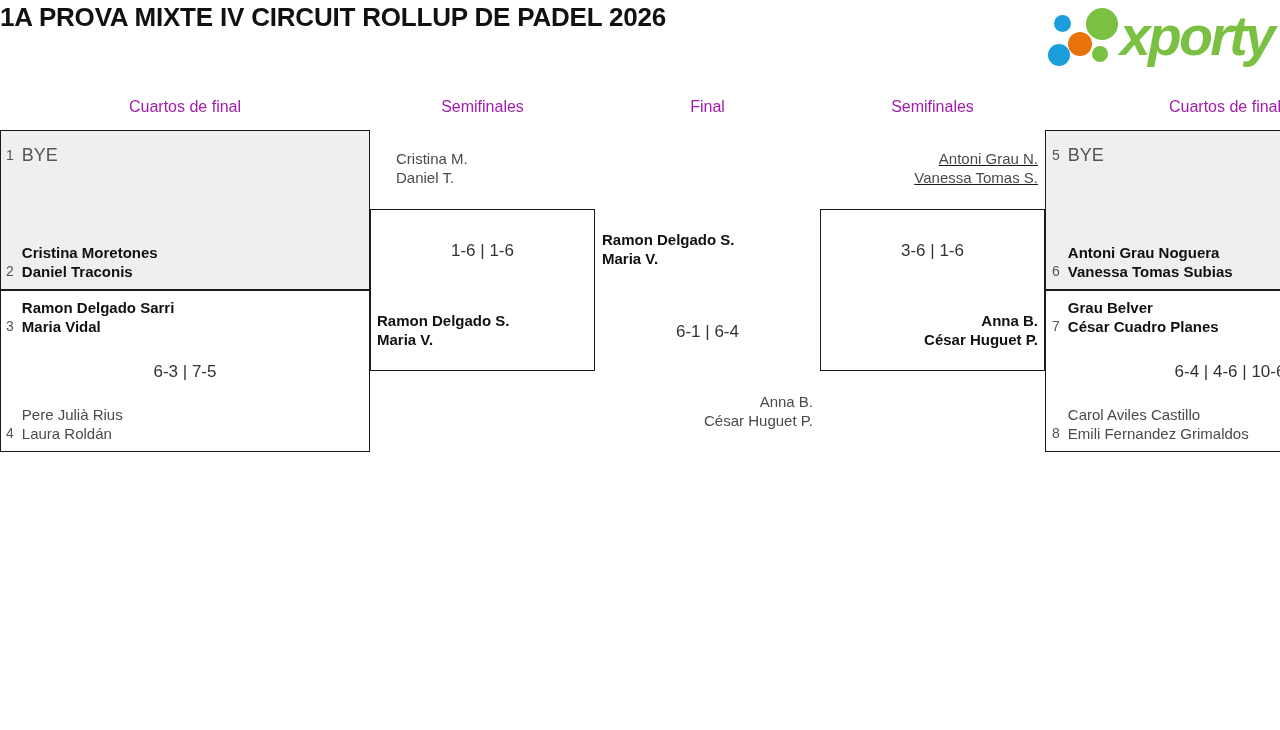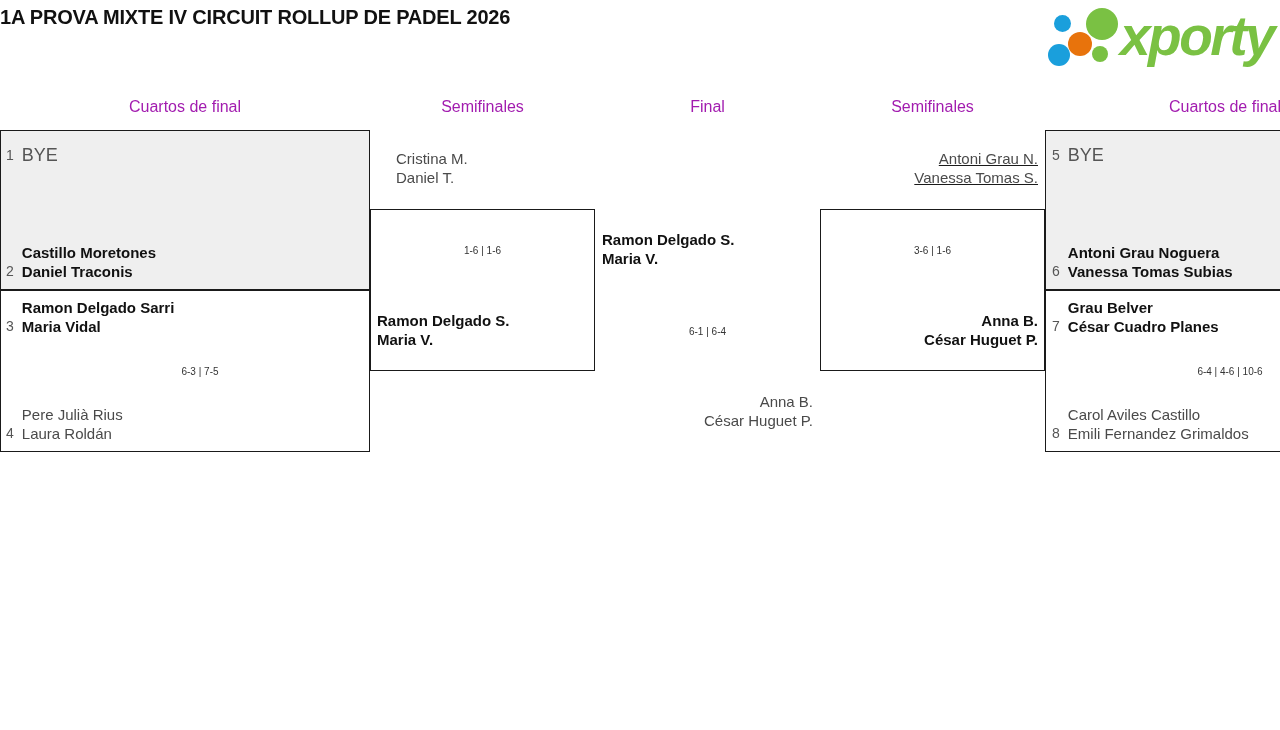--- a/index.html
+++ b/index.html
@@ -22,21 +22,21 @@
     position: absolute;
     left: 0; top: 0;
     width: 1280px; height: 80px;
   }
   #title-block {
     position: absolute;
     left: 0px; top: 2px;
     width: 1000px;
   }
   .title-line {
-    font-size: 20px;
+    font-size: 26px;
     font-weight: bold;
     letter-spacing: -0.2px;
     line-height: 30px;
     white-space: nowrap;
     color: #111111;
   }
 
   
   #logo {
     position: absolute;
@@ -105,21 +105,21 @@
     font-size: 15px;
     line-height: 19px;
     color: #4a4a4a;
   }
   .names.win { font-weight: bold; color: #111111; }
   .names.right-align { text-align: right; }
   .names.bye-label { font-size: 18px; color: #555555; }
 
   .score {
     position: absolute;
-    font-size: 10px;
+    font-size: 17px;
     line-height: 19px;
     color: #333333;
     white-space: nowrap;
     text-align: center;
   }
 </style>
 </head>
 <body>
 
 <div id="header">
@@ -148,35 +148,35 @@
 
 <div class="mbox bye" style="left:0px; top:130px; width:370px; height:160px;">
 </div>
 <div class="entry" style="left:6px; top:146px;">
   <span class="seed">1</span>
   <span class="names bye-label">BYE</span>
 </div>
 <div class="entry" style="left:6px; top:243px;">
   <span class="seed">2</span>
   <span class="names win">
-    <span>Castillo Moretones</span><br>
+    <span>Cristina Moretones</span><br>
     <span>Daniel Traconis</span>
   </span>
 </div>
 
 <div class="mbox" style="left:0px; top:290px; width:370px; height:162px;">
 </div>
 <div class="entry" style="left:6px; top:298px;">
   <span class="seed">3</span>
   <span class="names win">
     <span>Ramon Delgado Sarri</span><br>
     <span>Maria Vidal</span>
   </span>
 </div>
-<div class="score" style="left:0px; top:362px; width:370px;padding-left:15px;">6-3 | 7-5</div>
+<div class="score" style="left:0px; top:362px; width:370px;">6-3 | 7-5</div>
 <div class="entry" style="left:6px; top:405px;">
   <span class="seed">4</span>
   <span class="names">
     <span>Pere Julià Rius</span><br>
     <span>Laura Roldán</span>
   </span>
 </div>
 
 <div class="mbox" style="left:370px; top:209px; width:225px; height:162px;">
 </div>

